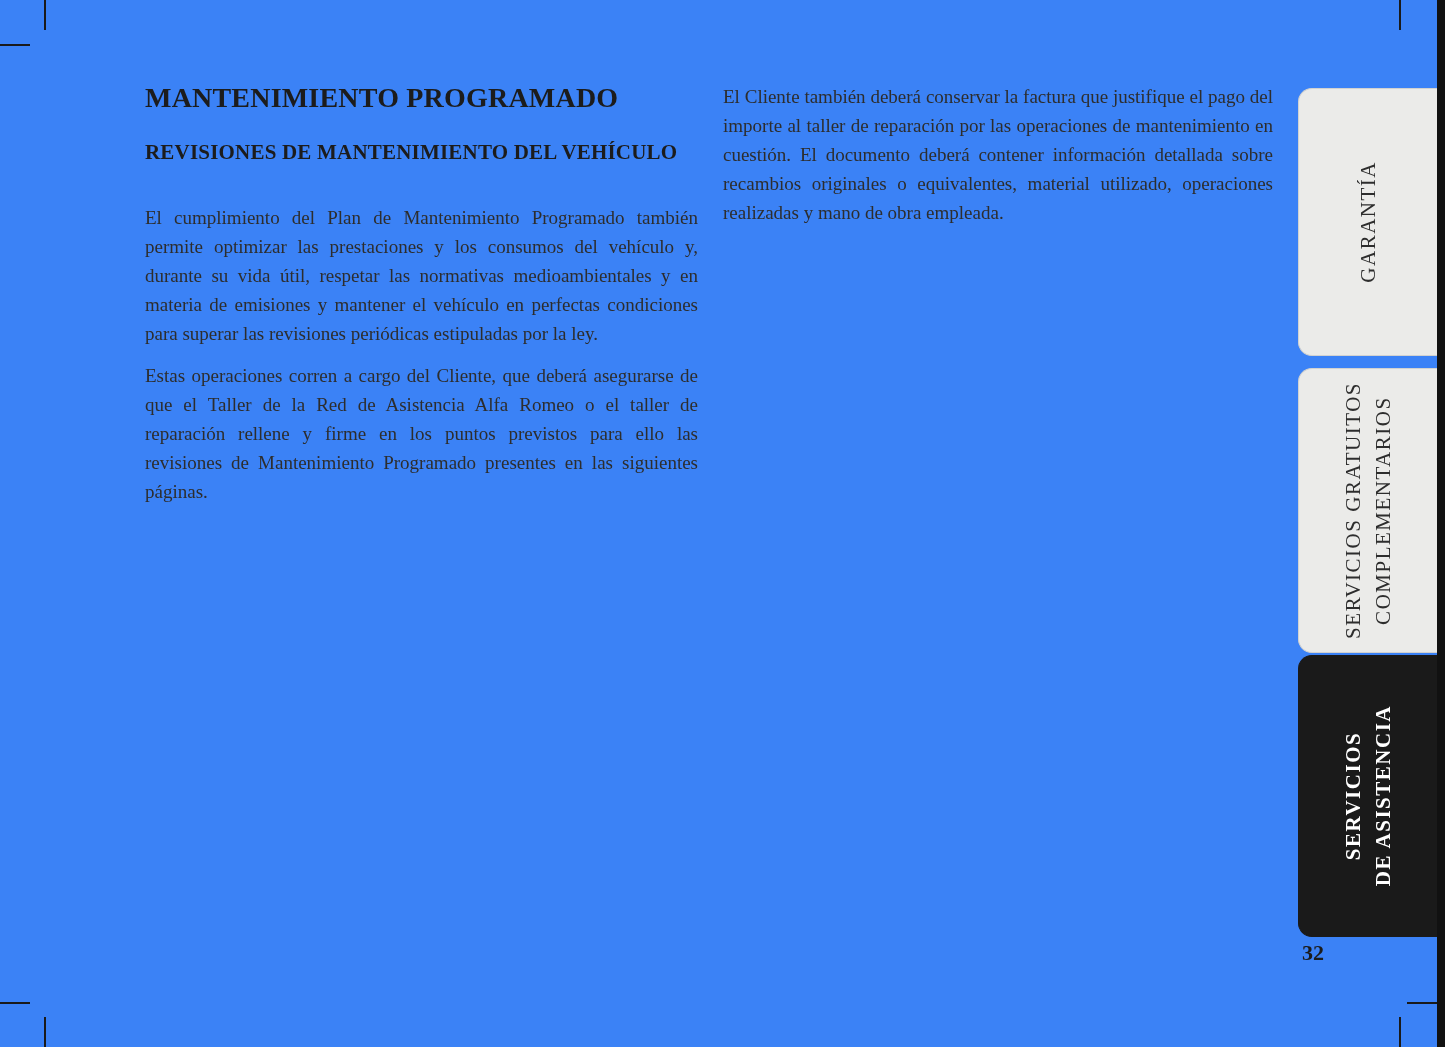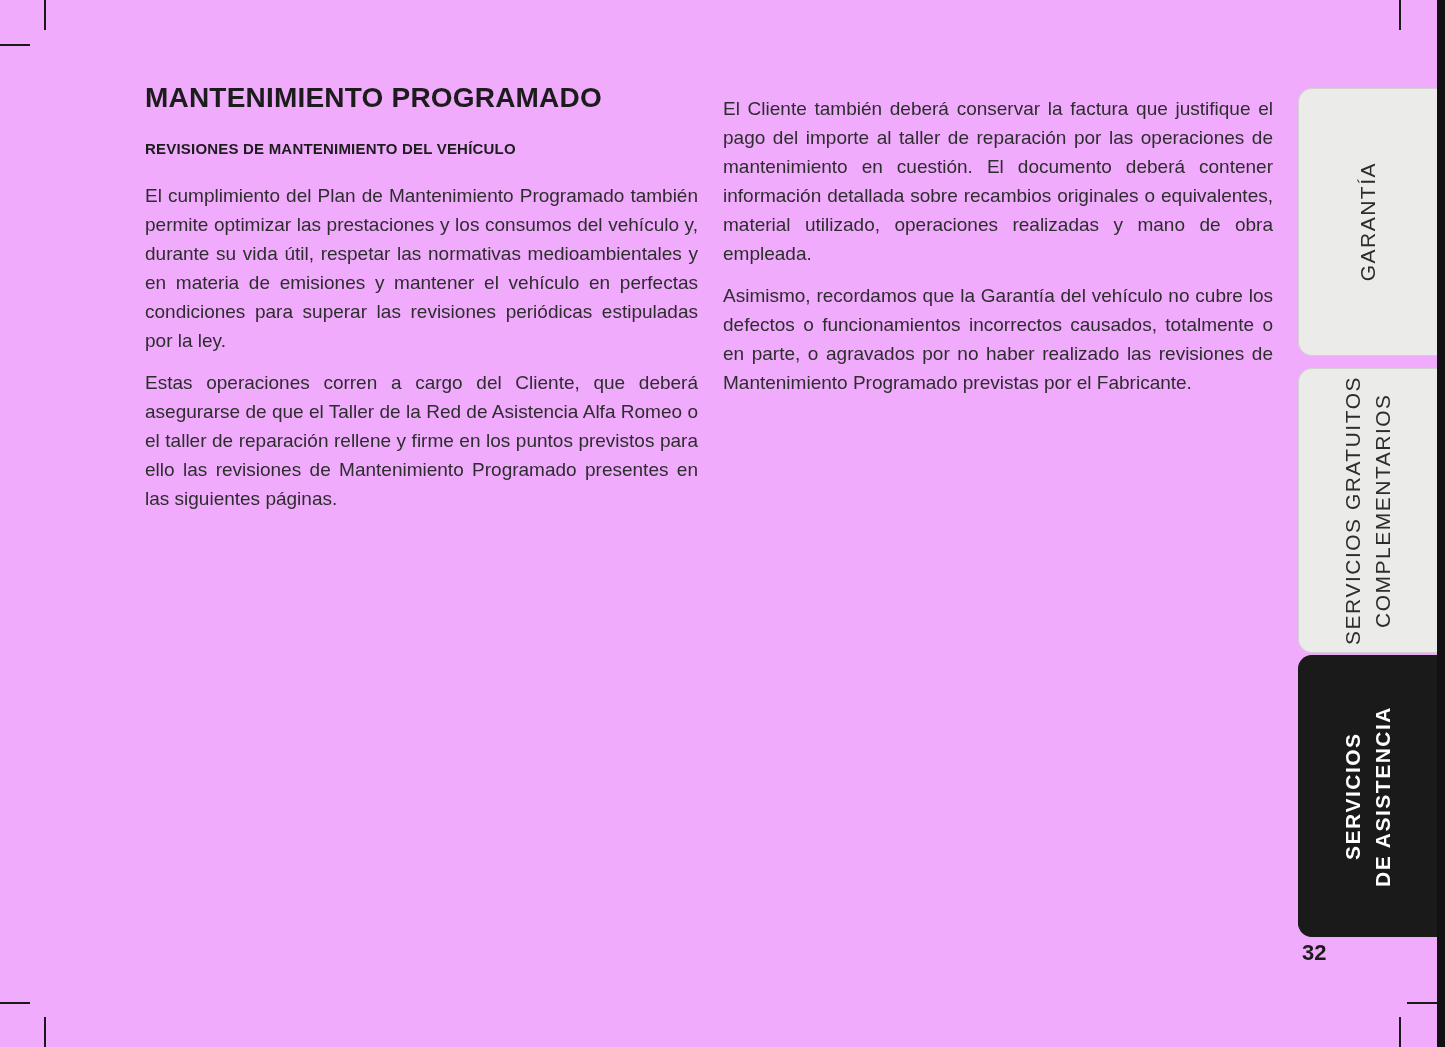--- a/index.html
+++ b/index.html
@@ -1,22 +1,22 @@
 <!DOCTYPE html>
 <html><head>
 <meta charset="utf-8">
 <style>
   html, body { margin: 0; padding: 0; background: #ffffff; }
   .page {
     position: relative;
     width: 1445px;
     height: 1047px;
-    background: #f0abfc;
+    background: #3b82f6;
     overflow: hidden;
-    font-family: Liberation Sans, sans-serif;
+    font-family: Liberation Serif, serif;
     color: #2d2d2d;
   }
 
   
   .crop { position: absolute; background: #1a1a1a; }
   .crop.v { width: 2px; height: 30px; }
   .crop.h { width: 30px; height: 2px; }
 
   
   .edge-bar {
@@ -32,31 +32,31 @@
   .col-right { left: 723px; width: 550px; }
 
   .page-title {
     font-size: 28px;
     font-weight: bold;
     color: #1c1c1c;
     margin: 0 0 26px 0;
     letter-spacing: 0.2px;
   }
   .section-subtitle {
-    font-size: 15px;
+    font-size: 21px;
     font-weight: bold;
     color: #1c1c1c;
-    margin: 0 0 24px 0;
+    margin: 0 0 38px 0;
     letter-spacing: 0.2px;
   }
   .body-par {
     font-size: 19px;
     line-height: 29px;
     text-align: justify;
-    margin: 12px 0 13px 0;
+    margin: 0 0 13px 0;
   }
 
   
   .vtab {
     position: absolute;
     left: 1298px;
     width: 139px;
     box-sizing: border-box;
     background: #ebebe9;
     border: 1px solid #d2d2d0;
@@ -110,21 +110,20 @@
 
   <div class="col col-left">
     <h1 class="page-title">MANTENIMIENTO PROGRAMADO</h1>
     <h2 class="section-subtitle">REVISIONES DE MANTENIMIENTO DEL VEHÍCULO</h2>
     <p class="body-par">El cumplimiento del Plan de Mantenimiento Programado también permite optimizar las prestaciones y los consumos del vehículo y, durante su vida útil, respetar las normativas medioambientales y en materia de emisiones y mantener el vehículo en perfectas condiciones para superar las revisiones periódicas estipuladas por la ley.</p>
     <p class="body-par">Estas operaciones corren a cargo del Cliente, que deberá asegurarse de que el Taller de la Red de Asistencia Alfa Romeo o el taller de reparación rellene y firme en los puntos previstos para ello las revisiones de Mantenimiento Programado presentes en las siguientes páginas.</p>
   </div>
 
   <div class="col col-right">
     <p class="body-par">El Cliente también deberá conservar la factura que justifique el pago del importe al taller de reparación por las operaciones de mantenimiento en cuestión. El documento deberá contener información detallada sobre recambios originales o equivalentes, material utilizado, operaciones realizadas y mano de obra empleada.</p>
-    <p class="body-par">Asimismo, recordamos que la Garantía del vehículo no cubre los defectos o funcionamientos incorrectos causados, totalmente o en parte, o agravados por no haber realizado las revisiones de Mantenimiento Programado previstas por el Fabricante.</p>
   </div>
 
   <div class="vtab" style="top:88px; height:268px;">
     <div class="vtext">
       <div>GARANTÍA</div>
     </div>
   </div>
 
   <div class="vtab" style="top:368px; height:285px;">
     <div class="vtext">

